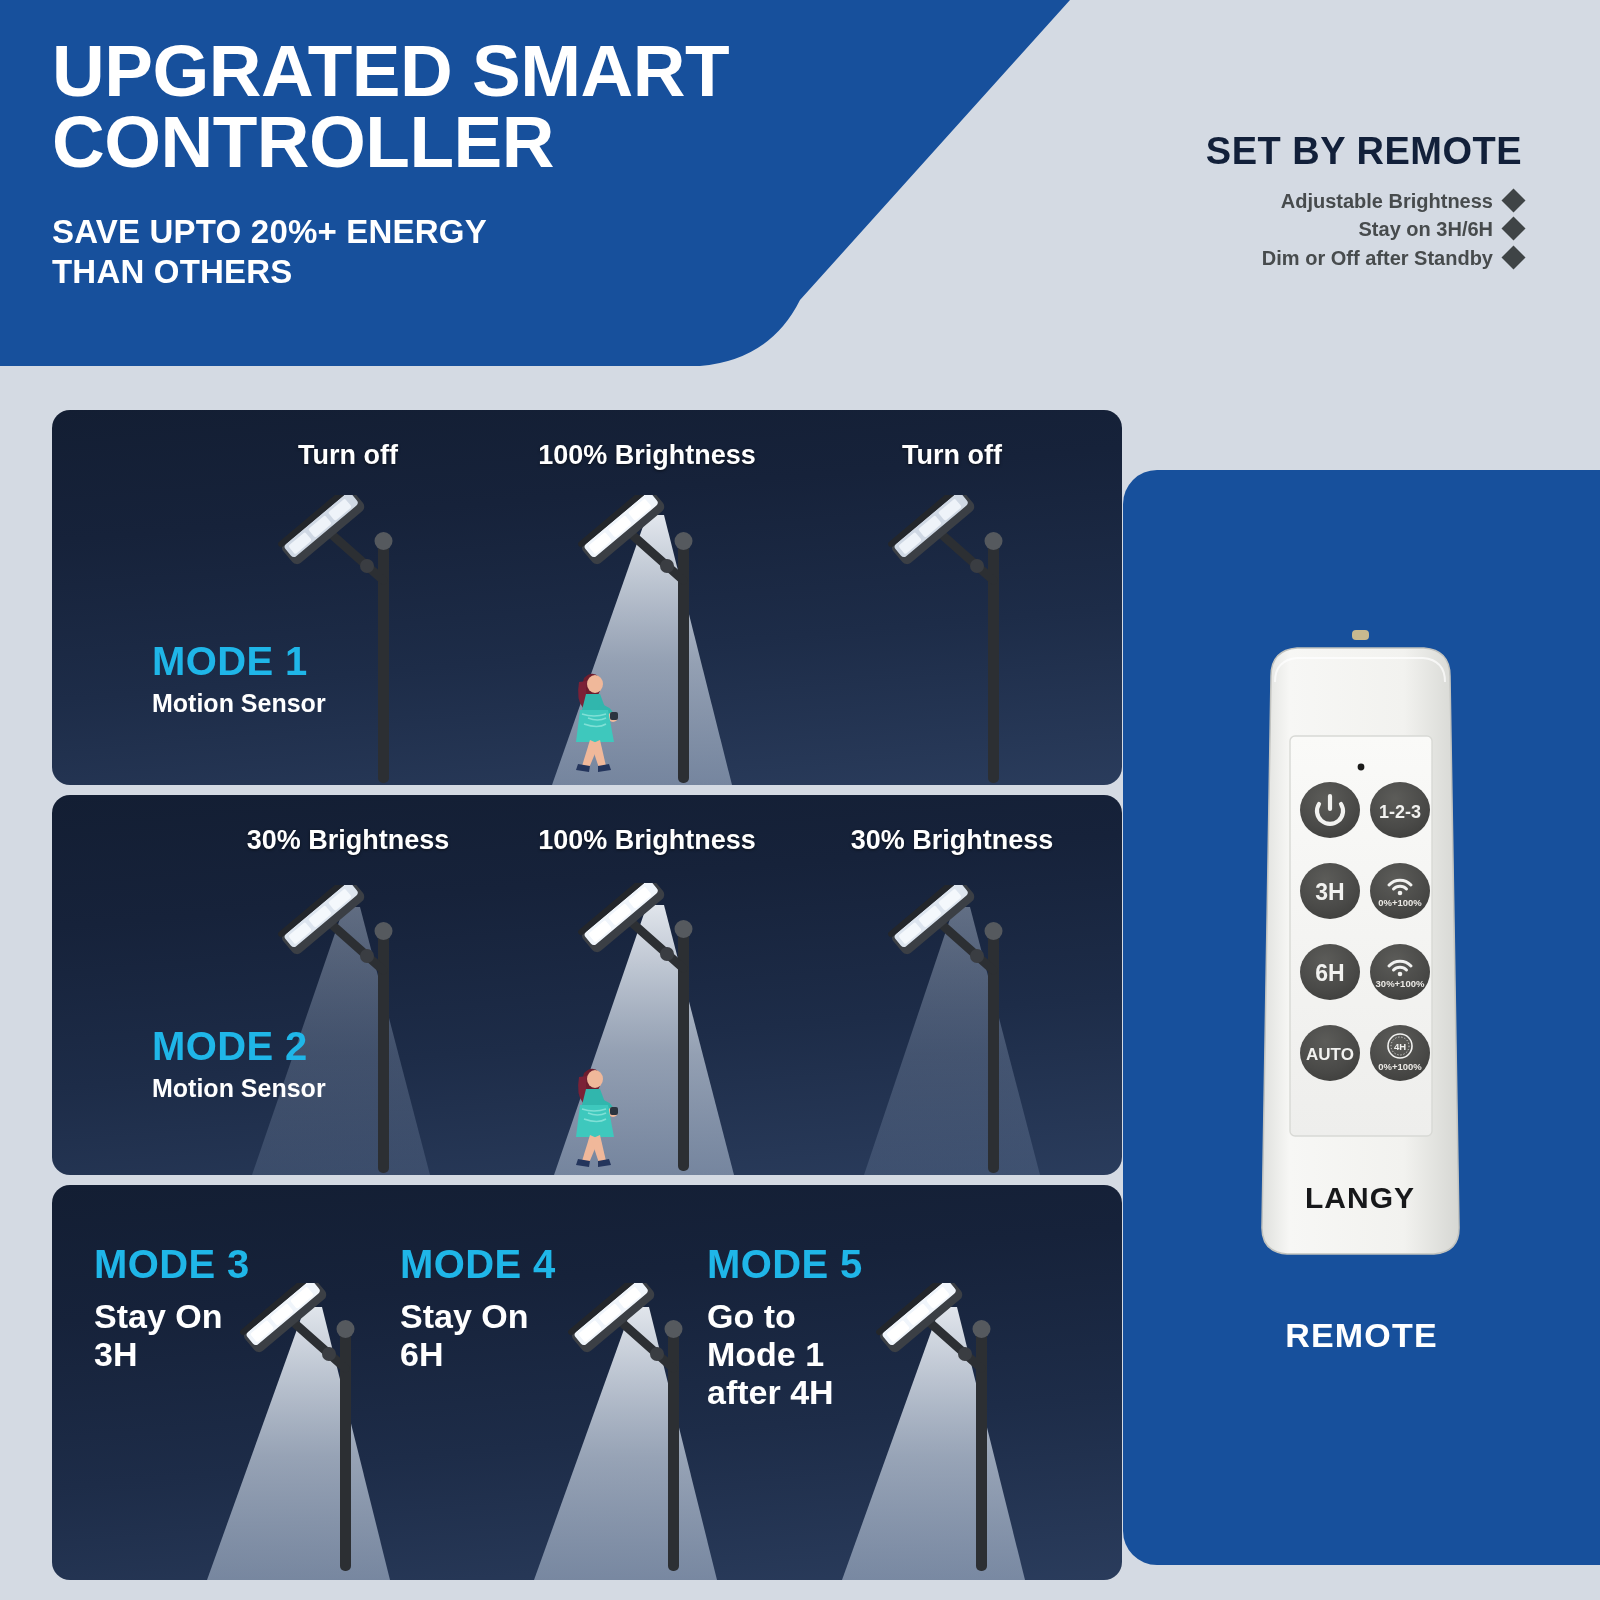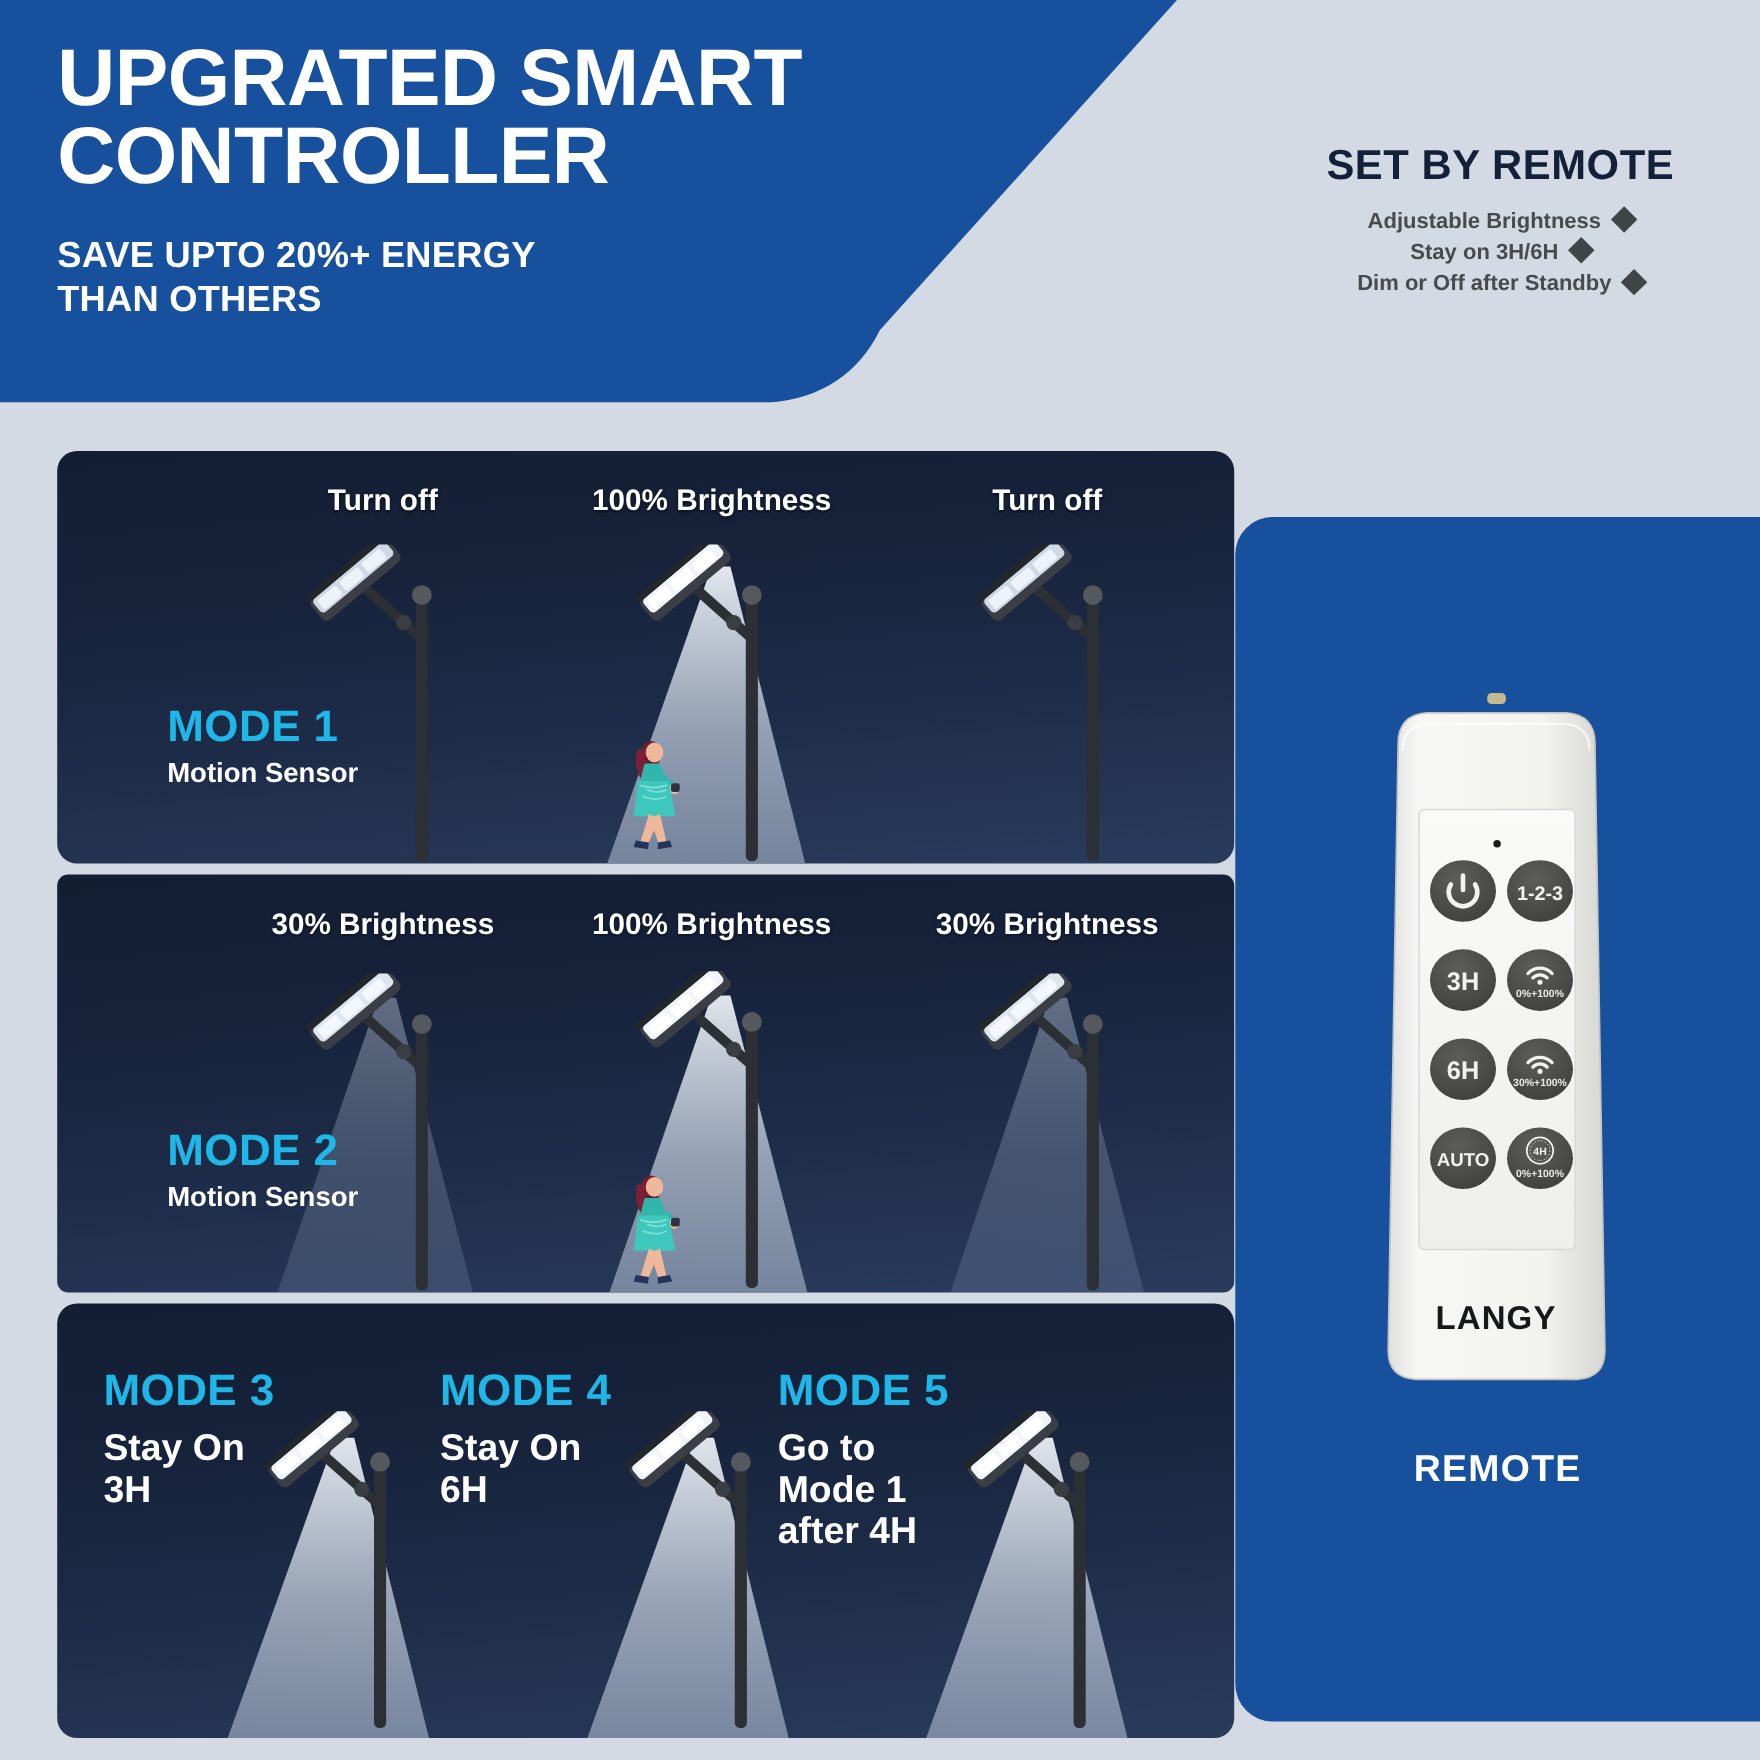--- a/index.html
+++ b/index.html
@@ -35,21 +35,21 @@
   }
   .hdr-sub {
     color:#ffffff;
     font-size:33px;
     font-weight:bold;
     line-height:1.22;
     margin-top:34px;
     letter-spacing:0.2px;
   }
   #header-right-text {
-    position:absolute; right:78px; top:130px; text-align:center; z-index:4;
+    position:absolute; right:78px; top:130px; text-align:right; z-index:4;
   }
   .hdr-right-title {
     color:#12203a;
     font-size:38px;
     font-weight:bold;
     letter-spacing:0.5px;
     margin-bottom:14px;
   }
   .hdr-feat {
     color:#474b4d;
@@ -71,21 +71,21 @@
   
   .mode-panel {
     position:absolute;
     left:52px;
     width:1070px;
     border-radius:18px;
     overflow:hidden;
     background:linear-gradient(175deg,#131e33 0%,#16223a 28%,#1d2c48 62%,#2a3c5c 100%);
   }
   #panel-mode1 { top:410px; height:375px; }
-  #panel-mode2 { top:795px; height:380px;border-radius:10px; }
+  #panel-mode2 { top:795px; height:380px; }
   #panel-mode3 { top:1185px; height:395px; }
 
   .panel-caption {
     position:absolute;
     color:#ffffff;
     font-size:27px;
     font-weight:bold;
     text-align:left;
     white-space:nowrap;
     transform:translateX(-50%);

